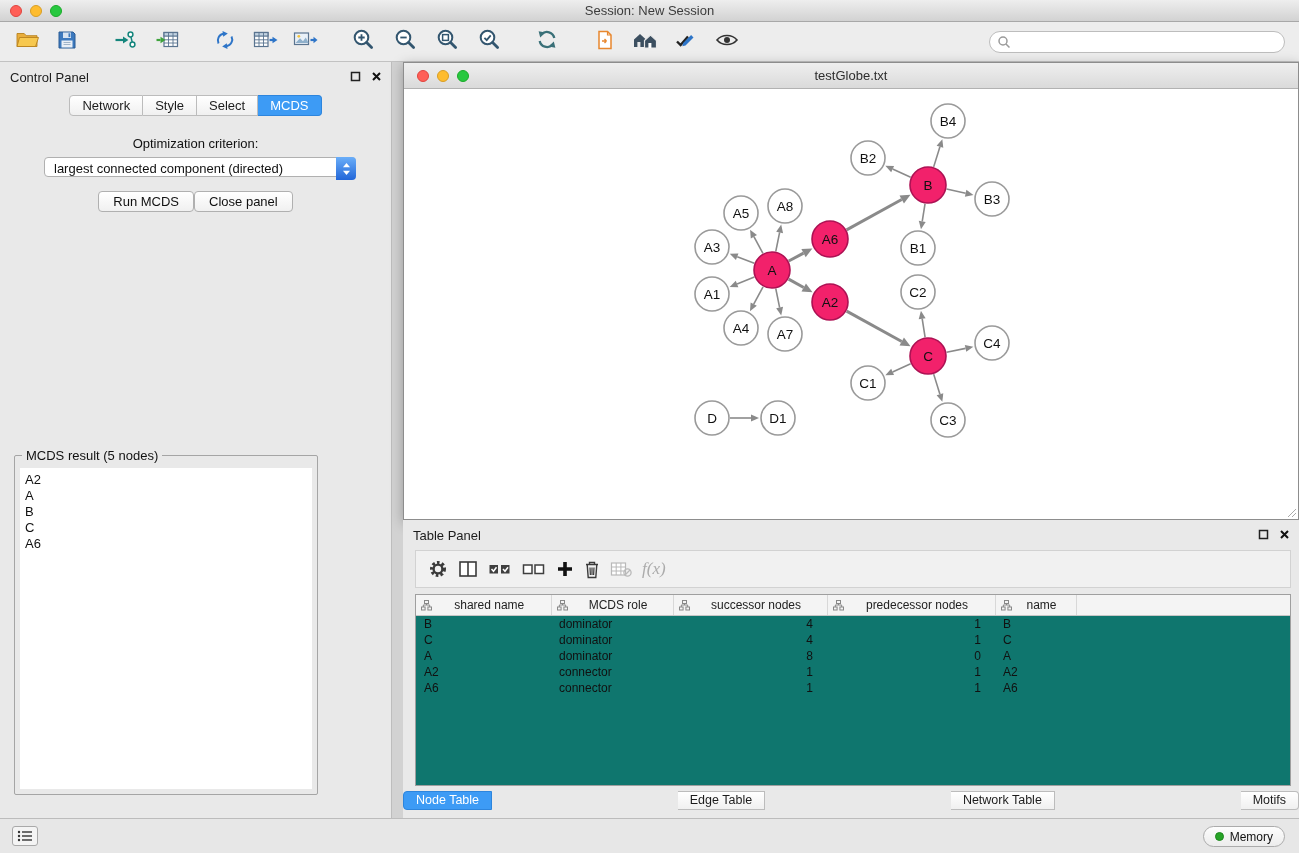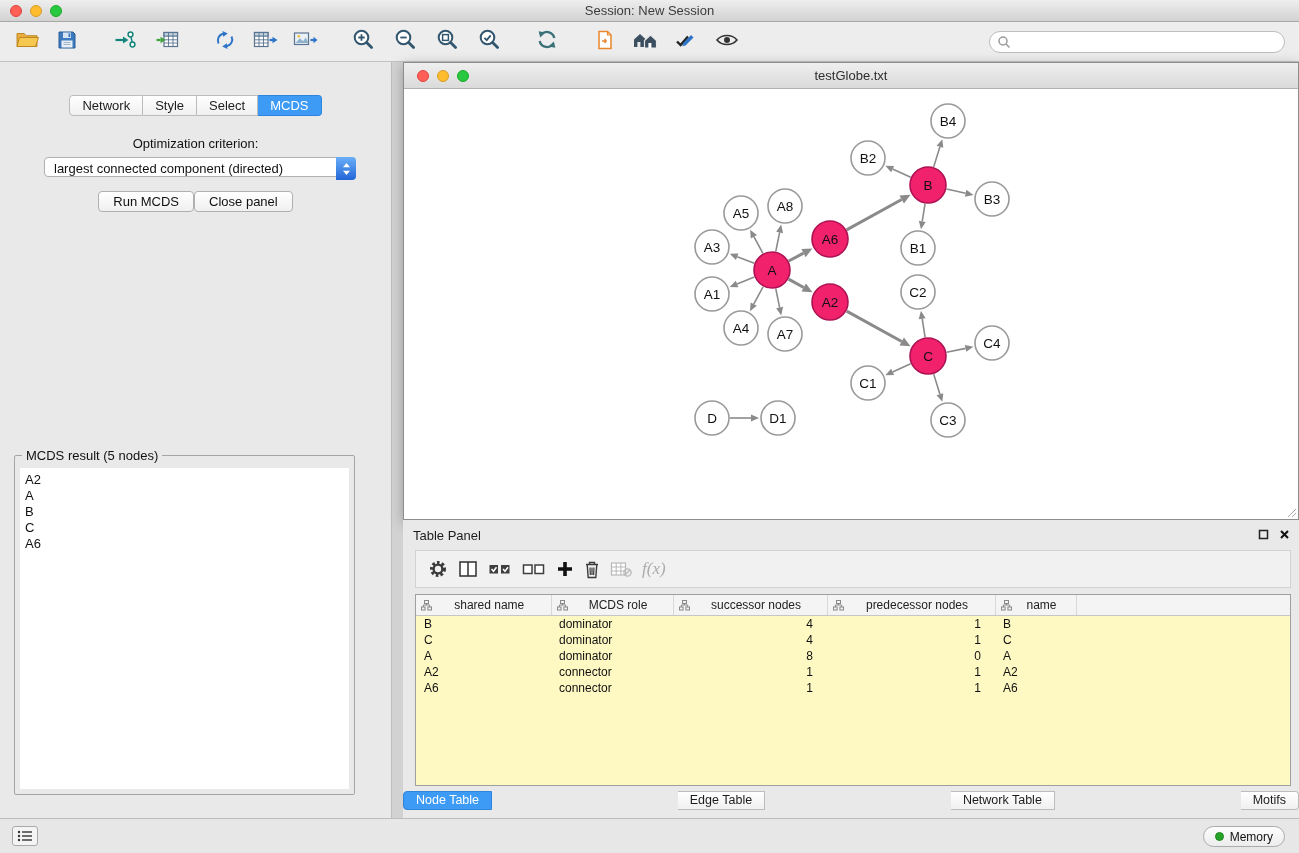--- a/index.html
+++ b/index.html
@@ -38,40 +38,40 @@
 
   
   .control-panel{position:absolute;left:0;top:62px;width:392px;height:756px;background:#e9e9e9;border-right:1px solid #bdbdbd}
   .ctabs{position:absolute;left:0;top:33px;width:100%;justify-content:center}
   .opt-label{position:absolute;top:74px;width:100%;text-align:center;font-size:13px;color:#111}
   .dropdown{position:absolute;left:44px;top:95px;width:312px;height:20px;background:#fff;border:1px solid #b0b0b0;border-radius:4px}
   .dd-text{position:absolute;left:9px;top:3px;font-size:13px;color:#111;white-space:nowrap}
   .dd-stepper{position:absolute;right:-1px;top:-1px;width:20px;height:23px;background:linear-gradient(#6aaef9,#2266d8);border-radius:0 4px 4px 0;display:flex;align-items:center;justify-content:center;line-height:0}
   .btn-row{position:absolute;top:129px;width:100%;display:flex;justify-content:center;}
   .mac-btn{height:21px;padding:0 14px;font-size:13px;font-family:inherit;background:linear-gradient(#ffffff,#f0f0f0);border:1px solid #b0b0b0;border-radius:4px;color:#111;cursor:default}
-  .result-box{position:absolute;left:14px;top:393px;width:341px;height:340px;border:1px solid #a5a5a5;border-radius:2px}
+  .result-box{position:absolute;left:14px;top:393px;width:304px;height:340px;border:1px solid #a5a5a5;border-radius:2px}
   .result-legend{position:absolute;left:7px;top:-8px;background:#e9e9e9;padding:0 4px;font-size:13px;color:#111}
   .result-list{position:absolute;left:5px;top:12px;right:5px;bottom:5px;background:#fff;font-size:13px;padding:4px 0 0 5px;overflow:hidden}
   .result-item{line-height:16px;color:#111}
 
   
   .network-window{position:absolute;left:403px;top:62px;width:896px;height:458px;background:#fff;border:1px solid #8d8d8d;box-shadow:0 3px 12px rgba(0,0,0,.28)}
   .nw-titlebar{position:relative;height:26px;background:linear-gradient(#efefef,#dadada);border-bottom:1px solid #b2b2b2}
   .nw-titlebar .lights{left:13px;top:7px}
   .nw-title{line-height:26px;text-align:center;font-size:13px;color:#2e2e2e}
   .nw-content{position:relative;width:100%;height:430px;background:#fff;overflow:hidden}
   .nw-content svg text{font-family:"Liberation Sans",sans-serif}
   .grip{position:absolute;right:1px;bottom:1px}
 
   
   .table-panel{position:absolute;left:403px;top:520px;width:896px;height:298px;background:#e9e9e9}
   .tp-toolbar{position:absolute;left:12px;right:8px;top:30px;height:38px;background:#f1f1f1;border:1px solid #d2d2d2;display:flex;align-items:center;gap:10px;padding:0 12px}
   .tp-ic{display:flex;align-items:center;justify-content:center;line-height:0;cursor:default}
   .fx{font-family:"Liberation Serif",serif;font-style:italic;font-size:17px;color:#ababab}
-  .tp-tablewrap{position:absolute;left:12px;right:8px;top:74px;height:192px;background:#fef9c3;border:1px solid #9f9f9f;overflow:hidden}
+  .tp-tablewrap{position:absolute;left:12px;right:8px;top:74px;height:192px;background:#0f766e;border:1px solid #9f9f9f;overflow:hidden}
   table{border-collapse:collapse;width:100%;table-layout:fixed}
   thead th{height:20px;background:#f4f4f4;border-bottom:1px solid #c6c6c6;border-right:1px solid #d8d8d8;font-size:12px;font-weight:normal;color:#222;position:relative}
   thead th.filler{border-right:none}
   .th-label{display:block;text-align:center;line-height:20px;padding-left:12px}
   .attr-ic{position:absolute;left:5px;top:5px;line-height:0}
   tbody td{height:16px;font-size:12px;color:#111;padding:0 8px;white-space:nowrap;overflow:hidden}
   td.al-right{text-align:right;padding-right:14px}
   td.al-left{text-align:left}
   .tp-tabs{position:absolute;bottom:8px;width:100%;justify-content:space-between}
 
@@ -227,20 +227,31 @@
   <div class="searchwrap">
     <span class="smag"><svg width="14" height="14" viewBox="0 0 14 14">
           <circle cx="6" cy="6" r="4" fill="none" stroke="#9a9a9a" stroke-width="1.5"></circle>
           <path d="M9 9 l3.5 3.5" stroke="#9a9a9a" stroke-width="1.5"></path>
         </svg></span>
     <input placeholder="" style="">
   </div>
 </div>
 
 <div class="control-panel">
+  <div class="panel-header">
+    <span class="ph-title">Control Panel</span>
+    <span class="ph-icons">
+      <span><svg width="11" height="11">
+            <rect x="1.5" y="1.5" width="8" height="8" fill="none" stroke="#222" stroke-width="1.5"></rect>
+          </svg></span>
+      <span><svg width="11" height="11">
+            <path d="M2 2 L9 9 M9 2 L2 9" stroke="#111" stroke-width="2"></path>
+          </svg></span>
+    </span>
+  </div>
   <div class="seg-tabs ctabs">
       <div class="seg-tab">Network</div>
       <div class="seg-tab">Style</div>
       <div class="seg-tab">Select</div>
       <div class="seg-tab active">MCDS</div>
     </div>
   <div class="opt-label">Optimization criterion:</div>
   <div class="dropdown">
     <span class="dd-text">largest connected component (directed)</span>
     <span class="dd-stepper">

